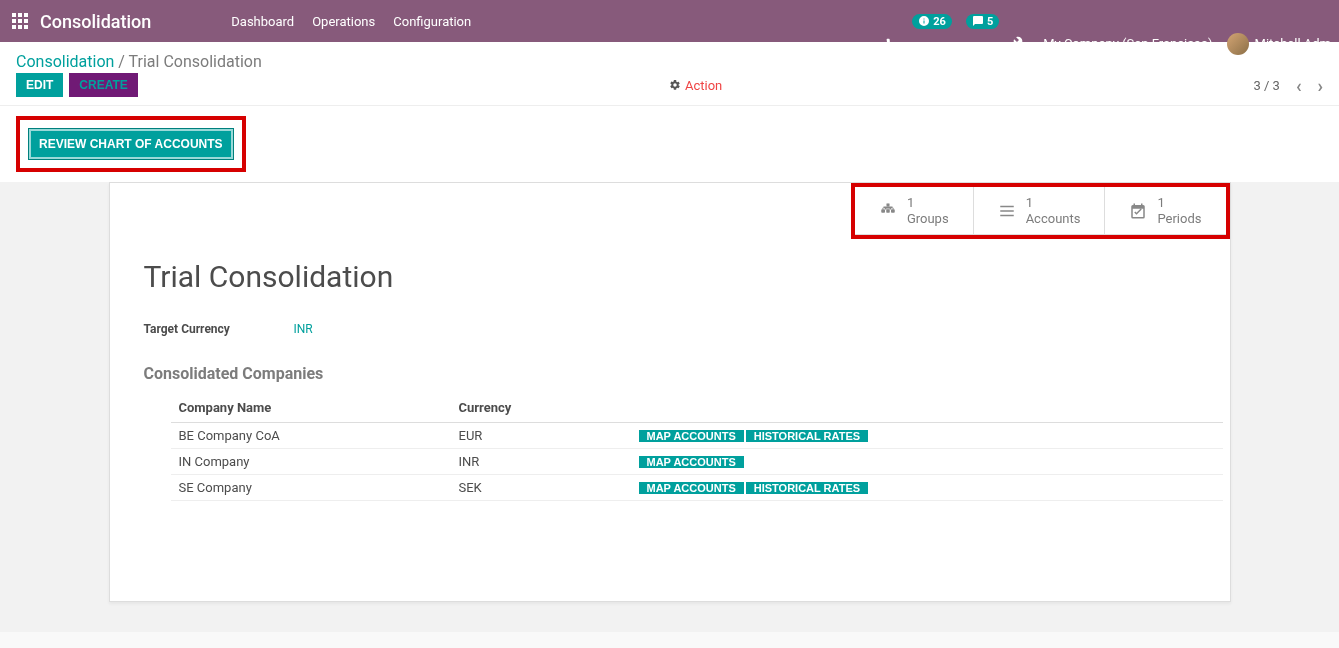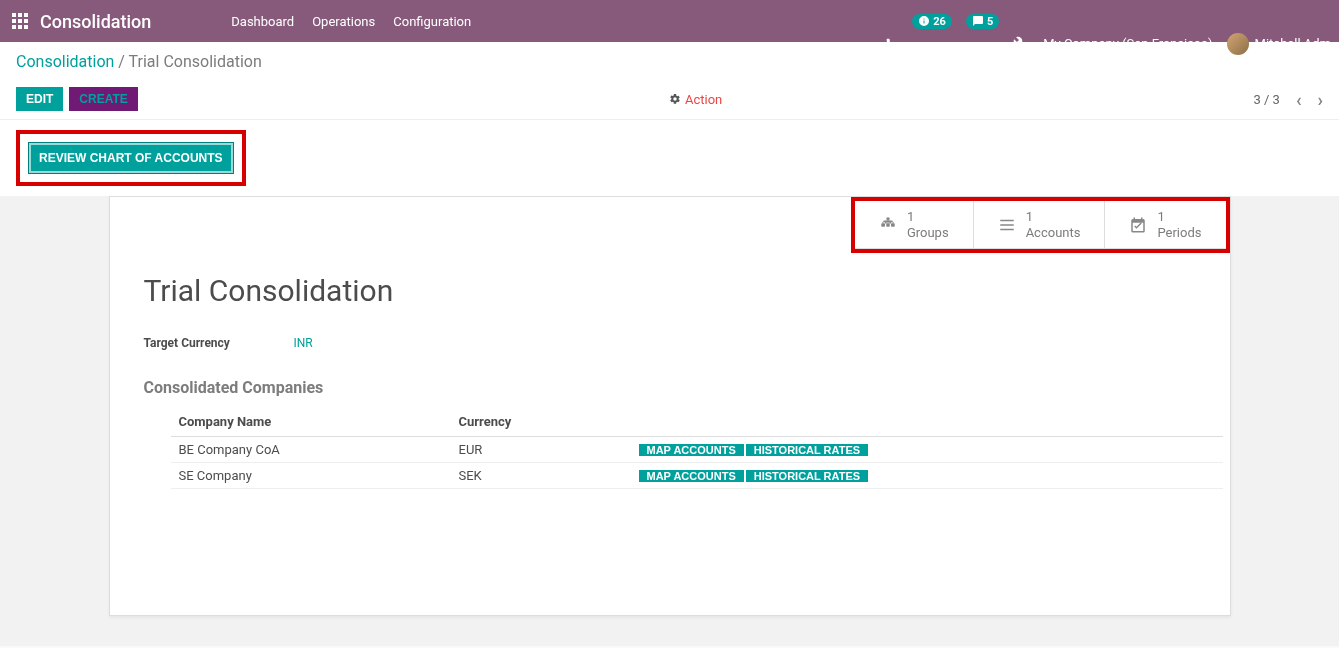--- a/index.html
+++ b/index.html
@@ -9,21 +9,21 @@
 .apps-icon span { background: #fff; width: 4px; height: 4px; }
 .brand { font-size: 18px; font-weight: 500; padding-right: 80px; }
 .nav-menu { display: flex; gap: 18px; }
 .nav-menu a { color: #fff; text-decoration: none; font-size: 13px; cursor: pointer; }
 .nav-right { margin-left: auto; display: flex; align-items: center; gap: 14px; }
 .nav-right .icon-btn { color: #fff; cursor: pointer; display: flex; align-items: center; margin-top: 45px; }
 .badge-pill { background: #00A09D; color: #fff; border-radius: 10px; padding: 1px 6px; font-size: 11px; font-weight: 700; display: inline-flex; align-items: center; gap: 3px; }
 .badge-pill svg { width: 12px; height: 12px; fill: #fff; }
 .avatar { width: 22px; height: 22px; border-radius: 50%; background: linear-gradient(135deg, #d4a574, #8b6f47); display: inline-block; }
 .control-panel { background: #fff; padding: 10px 16px 0; }
-.breadcrumb { font-size: 16px; color: #7c7c7c; margin-bottom: 16px; }
+.breadcrumb { font-size: 16px; color: #7c7c7c; margin-bottom: 2px; }
 .breadcrumb a { color: #00A09D; text-decoration: none; cursor: pointer; }
 .cp-row { display: flex; align-items: center; padding-bottom: 8px; }
 .btn { border: none; padding: 5px 10px; font-size: 12px; font-weight: 600; cursor: pointer; text-transform: uppercase; }
 .btn-primary { background: #00A09D; color: #fff; }
 .btn-secondary { background: #701a75; color: #00A09D; }
 .cp-center { margin-left: auto; margin-right: auto; display: flex; align-items: center; gap: 4px; font-size: 13px; color: #ef4444; cursor: pointer; }
 .cp-right { display: flex; align-items: center; gap: 16px; color: #666; }
 .chevron { cursor: pointer; font-size: 18px; color: #888; font-weight: bold;}
 .status-bar { background: #fff; padding: 10px 16px; border-top: 1px solid #eee; }
 .highlight-box-1 { border: 4px solid #d60000; display: inline-block; padding: 8px; }
@@ -181,20 +181,25 @@
             <th></th>
           </tr>
         </thead>
         <tbody id="companies-body">
             <tr>
               <td>BE Company CoA</td>
               <td>EUR</td>
               <td><button class="btn-tag">Map Accounts</button><button class="btn-tag">Historical Rates</button></td>
             </tr>
             <tr>
+              <td>IN Company</td>
+              <td>INR</td>
+              <td><button class="btn-tag">Map Accounts</button></td>
+            </tr>
+            <tr>
               <td>SE Company</td>
               <td>SEK</td>
               <td><button class="btn-tag">Map Accounts</button><button class="btn-tag">Historical Rates</button></td>
             </tr>
           </tbody>
       </table>
     </div>
   </div>
 </div>
 

